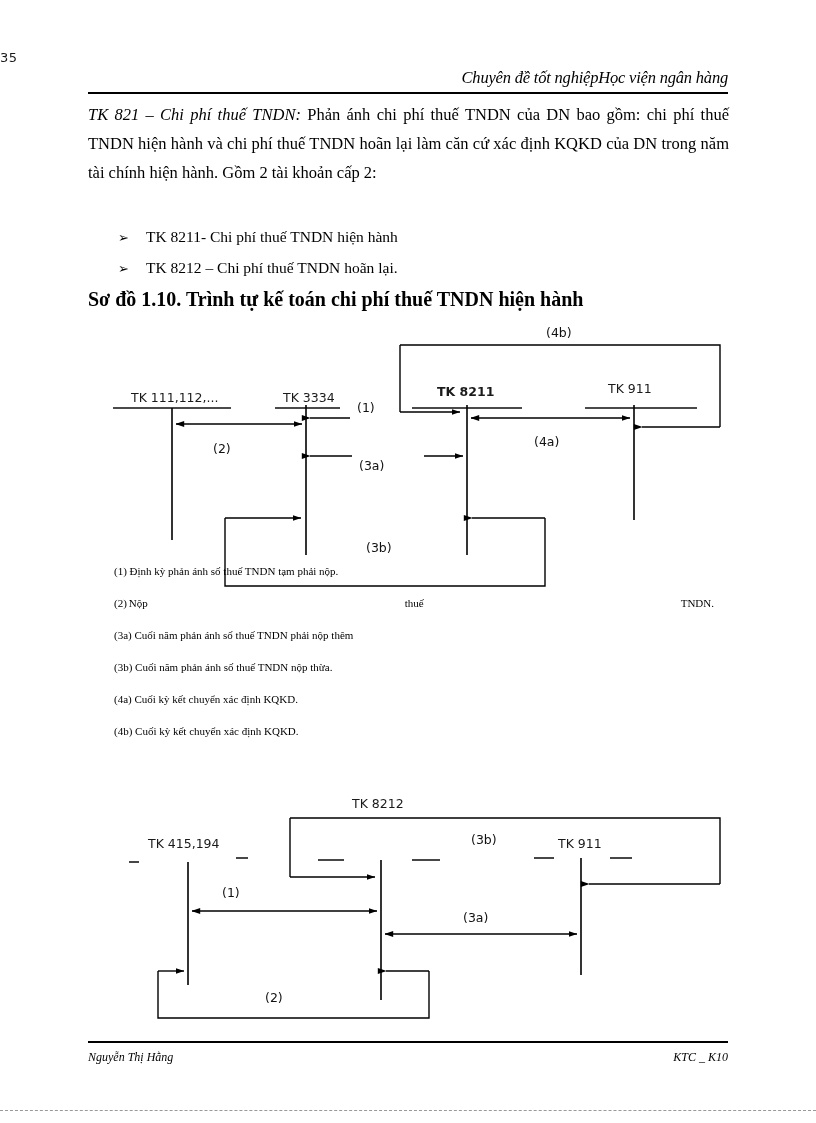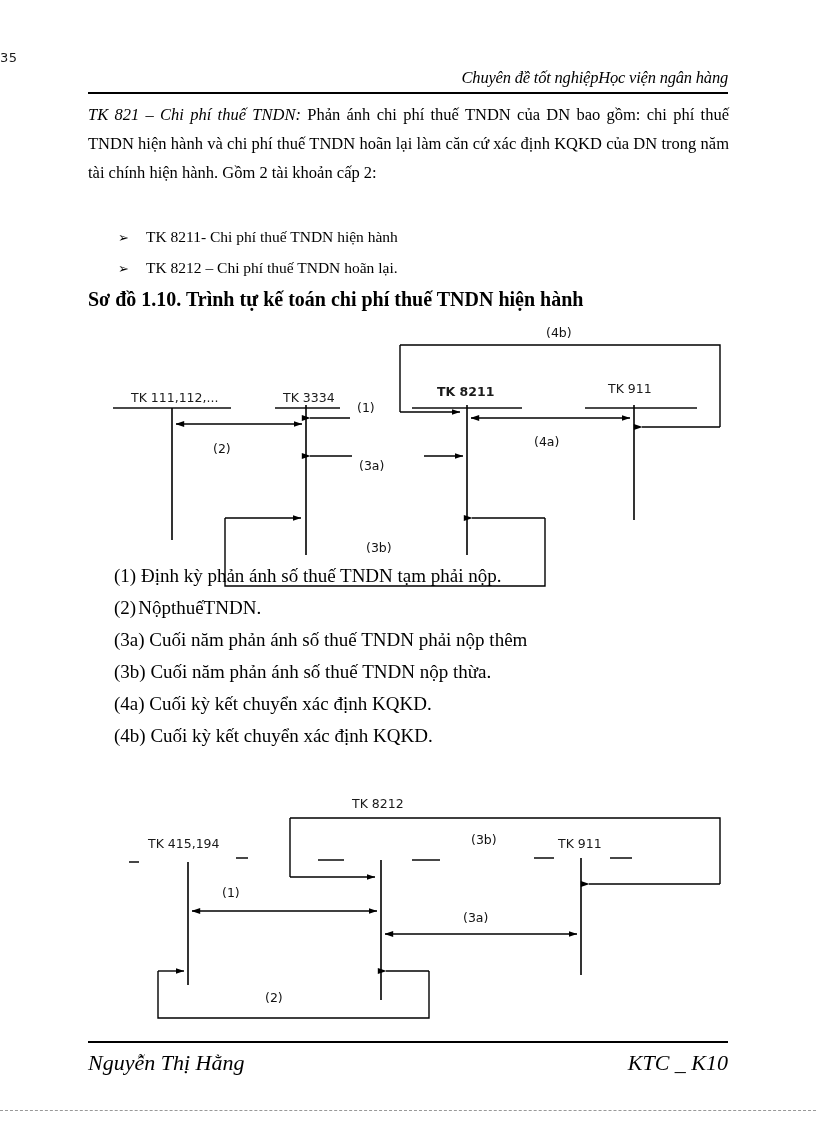--- a/index.html
+++ b/index.html
@@ -91,30 +91,31 @@
     font-size: 20px;
   }
   #caption-110 { top: 288px; }
   #caption-111 { top: 783px; }
 
   
   .legend {
     position: absolute;
     left: 114px;
     width: 620px;
-    font-size: 19px;
+    font-size: 11px;
   }
   #legend-1 { top: 565px; }
   .legend-line {
     height: 32px;
     white-space: nowrap;
   }
   .legend-line .num { display: inline-block; }
   .legend-spread {
     display: flex;
+    justify-content: space-between;
     width: 600px;
   }
   .legend-spread .num-inline { margin-right: 2px; }
 
   
   .diagram {
     position: absolute;
     left: 0;
     top: 0;
   }
@@ -141,21 +142,21 @@
     border-top: 2.4px solid #000;
   }
   .footer-row {
     position: absolute;
     top: 1050px;
     left: 88px;
     width: 640px;
     display: flex;
     justify-content: space-between;
     font-style: italic;
-    font-size: 22px;
+    font-size: 12px;
     gap: 48px;
   }
   .bottom-dash {
     position: absolute;
     top: 1110px;
     left: 0;
     width: 816px;
     border-top: 1px dashed #999;
   }
 </style>

